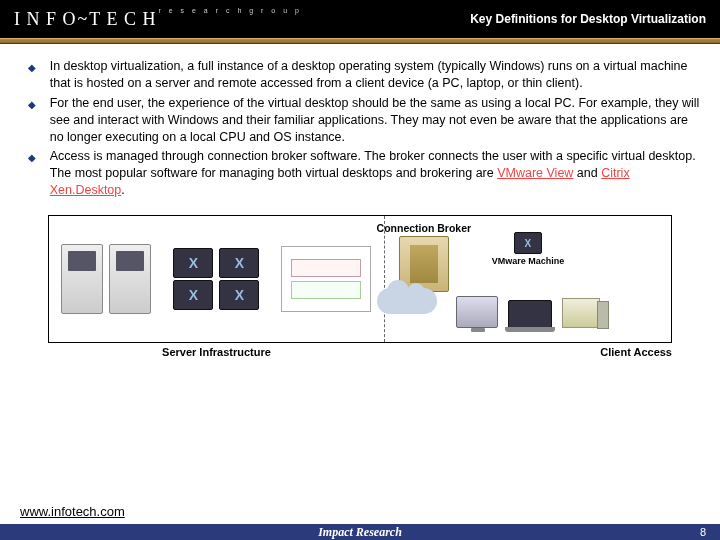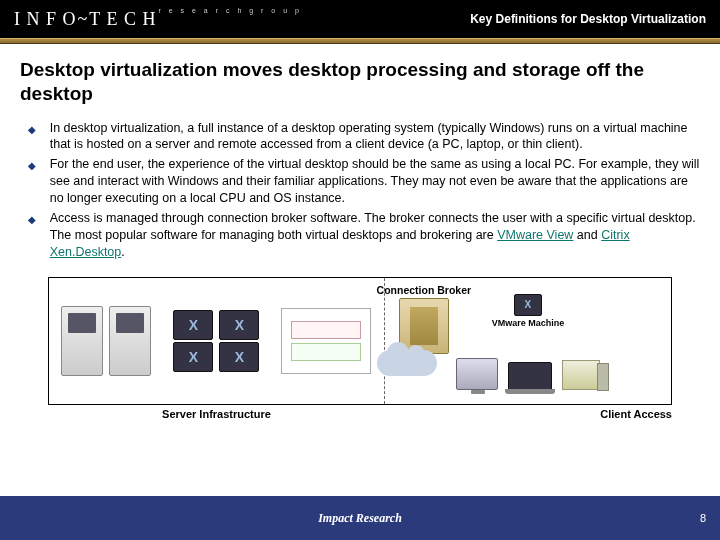--- a/index.html
+++ b/index.html
@@ -14,21 +14,21 @@
   .header-title { color: #fff; font-size: 12px; font-weight: bold; margin-left: auto; }
   .header-bar { height: 6px; background: linear-gradient(#b08a4a, #8a6a2a); border-top: 1px solid #d4b26a; border-bottom: 1px solid #4a3a1a; }
 
   .content { padding: 14px 20px 0 20px; }
   .slide-title { font-size: 19px; font-weight: bold; color: #000; line-height: 1.25; margin-bottom: 14px; }
 
   .bullets { list-style: none; padding-left: 8px; }
   .bullets li { display: flex; font-size: 12.5px; line-height: 1.35; color: #000; margin-bottom: 3px; }
   .bullets li .diamond { color: #1a3a7a; font-size: 10px; margin-right: 14px; margin-top: 3px; flex-shrink: 0; }
   .bullets li .text { flex: 1; }
-  .bullets a { color: #0f766e; }
+  .bullets a { color: #ef4444; }
 
   .diagram { margin: 16px 28px 0 28px; border: 1px solid #000; height: 128px; display: flex; background: #fff; position: relative; }
   .d-left { flex: 0 0 54%; border-right: 1px dashed #666; display: flex; flex-direction: column; }
   .d-right { flex: 1; display: flex; flex-direction: column; }
   .d-row { flex: 1; display: flex; align-items: center; justify-content: center; gap: 6px; padding: 4px 8px; }
   .d-labels { display: flex; justify-content: space-around; font-size: 10px; font-weight: bold; padding: 2px 0 4px 0; }
 
   .server-box { width: 42px; height: 70px; background: linear-gradient(#eee,#ccc); border: 1px solid #888; border-radius: 2px; position: relative; }
   .server-box::before { content:""; position:absolute; top:6px; left:6px; right:6px; height:20px; background:#556; border-radius:1px; }
   .server-stack { display:flex; flex-direction:column; gap:2px; align-items:center;}
@@ -51,21 +51,21 @@
   .cloud::before{width:22px; height:22px; top:-8px; left:10px;}
   .cloud::after{width:18px; height:18px; top:-5px; right:12px;}
 
   .d-clients { display:flex; gap:10px; align-items:flex-end; justify-content:center; padding-top:28px;}
   .vm-small{ width:28px; height:22px; background:#334; border:1px solid #111; display:flex; align-items:center; justify-content:center; color:#9bd; font-size:10px; font-weight:bold; border-radius:2px;}
 
   .section-captions { display:flex; margin: 0 28px; }
   .section-captions .left { flex:0 0 54%; text-align:center; font-size:11px; font-weight:bold; padding-top:3px;}
   .section-captions .right { flex:1; text-align:right; font-size:11px; font-weight:bold; padding-top:3px;}
 
-  .footer { position:absolute; bottom:0; left:0; right:0; height:44px; background:#2a3a7a; display:flex; align-items:center; padding:0 14px;}
+  .footer { position:absolute; bottom:0; left:0; right:0; height:16px; background:#2a3a7a; display:flex; align-items:center; padding:0 14px;}
   .footer-center{ position:absolute; left:0; right:0; text-align:center; color:#fff; font-style:italic; font-weight:bold; font-size:12px; font-family:"Times New Roman",serif;}
   .footer-page{ margin-left:auto; color:#fff; font-size:11px; z-index:1;}
   .footer-link { position:absolute; bottom:21px; left:20px; font-size:13px;}
   .footer-link a{ color:#000;}
 </style>
 </head>
 <body>
 
 <div class="header">
   <div class="logo-wrap">
@@ -74,21 +74,20 @@
         <span class="tilde">~</span>
         <span class="thin">T E C H</span>
       </div>
     <div class="logo-sub">r e s e a r c h   g r o u p</div>
   </div>
   <div class="header-title">Key Definitions for Desktop Virtualization</div>
 </div>
 <div class="header-bar"></div>
 
 <div class="content">
-  <h1 class="slide-title">Desktop virtualization moves desktop processing and storage off the desktop</h1>
 
   <ul class="bullets">
     <li>
       <span class="diamond">◆</span>
       <span class="text">In desktop virtualization, a full instance of a desktop operating system (typically Windows) runs on a virtual machine that is hosted on a server and remote accessed from a client device (a PC, laptop, or thin client).</span>
     </li>
     <li>
       <span class="diamond">◆</span>
       <span class="text">For the end user, the experience of the virtual desktop should be the same as using a local PC. For example, they will see and interact with Windows and their familiar applications. They may not even be aware that the applications are no longer executing on a local CPU and OS instance.</span>
     </li>

